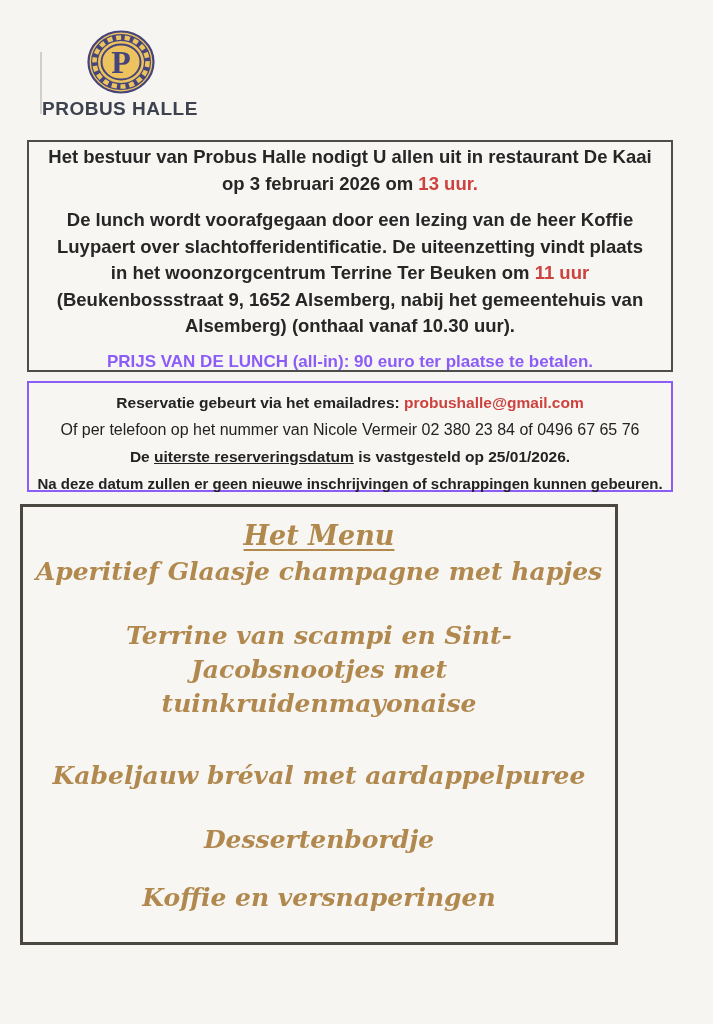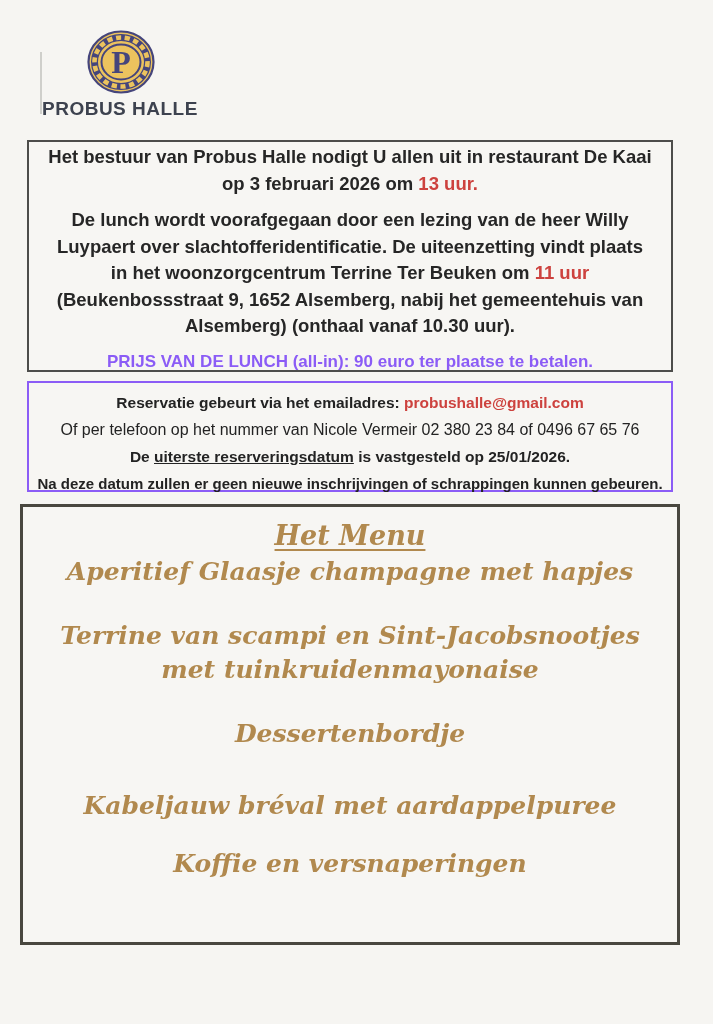--- a/index.html
+++ b/index.html
@@ -10,21 +10,21 @@
   }
   .scan-line{position:absolute;left:40px;top:52px;width:2px;height:62px;background:#cfcfcb;}
   
   .logo-block{position:absolute;left:42px;top:30px;width:180px;}
   .logo-svg{display:block;margin-left:45px;width:68px;height:64px;}
   .brand{margin-top:4px;font-weight:bold;font-size:19px;letter-spacing:.5px;color:#3d424f;}
   
   .box{position:absolute;box-sizing:border-box;background:#f7f6f3;}
   .box1{left:27px;top:140px;width:646px;height:232px;border:2px solid #4d4d4b;text-align:center;padding-top:2px;}
   .box2{left:27px;top:381px;width:646px;height:111px;border:2px solid #8b5cf6;text-align:center;padding-top:6px;}
-  .menu-box{left:20px;top:504px;width:660px;height:441px;border:3px solid #49473f;text-align:center;overflow:hidden;}
+  .menu-box{left:20px;top:504px;width:598px;height:441px;border:3px solid #49473f;text-align:center;overflow:hidden;}
   .nline{font-weight:bold;font-size:18.5px;line-height:26.5px;color:#262626;}
   .gap10{height:10px;}
   .red{color:#cd423e;}
   .price{font-weight:bold;font-size:17px;line-height:20px;margin-top:12px;color:#8b5cf6;}
   .r1{font-weight:bold;font-size:15.5px;line-height:27px;}
   .r2{font-weight:normal;font-size:16px;line-height:27px;}
   .r3{font-weight:bold;font-size:15.5px;line-height:27px;}
   .r4{font-weight:bold;font-size:15px;line-height:27px;}
   .u{text-decoration:underline;}
   
@@ -53,37 +53,37 @@
       <ellipse cx="34" cy="32" rx="19.5" ry="17.5" fill="#ecc35e" stroke="#45457c" stroke-width="2"></ellipse>
       <text x="34" y="43" text-anchor="middle" font-family="Liberation Serif, serif" font-size="32" font-weight="bold" fill="#45457c">P</text>
     </svg>
     <div class="brand">PROBUS HALLE</div>
   </div>
 
   <div class="box box1">
     <div class="nline">Het bestuur van Probus Halle nodigt U allen uit in restaurant De Kaai</div>
     <div class="nline"><span>op 3 februari 2026 om </span><span class="red">13 uur.</span></div>
     <div class="gap10"></div>
-    <div class="nline">De lunch wordt voorafgegaan door een lezing van de heer Willy</div>
+    <div class="nline">De lunch wordt voorafgegaan door een lezing van de heer Koffie</div>
     <div class="nline">Luypaert over slachtofferidentificatie. De uiteenzetting vindt plaats</div>
     <div class="nline"><span>in het woonzorgcentrum Terrine Ter Beuken om </span><span class="red">11 uur</span></div>
     <div class="nline">(Beukenbossstraat 9, 1652 Alsemberg, nabij het gemeentehuis van</div>
     <div class="nline">Alsemberg) (onthaal vanaf 10.30 uur).</div>
     <div class="price">PRIJS VAN DE LUNCH (all-in): 90 euro ter plaatse te betalen.</div>
   </div>
 
   <div class="box box2">
     <div class="r1"><span>Reservatie gebeurt via het emailadres: </span><span class="red">probushalle@gmail.com</span></div>
     <div class="r2">Of per telefoon op het nummer van Nicole Vermeir 02 380 23 84 of 0496 67 65 76</div>
     <div class="r3"><span>De </span><span class="u">uiterste reserveringsdatum</span><span> is vastgesteld op 25/01/2026.</span></div>
     <div class="r4">Na deze datum zullen er geen nieuwe inschrijvingen of schrappingen kunnen gebeuren.</div>
   </div>
 
   <div class="box menu-box">
     <div class="script menu-title">Het Menu</div>
     <div class="script mi mi-0">Aperitief Glaasje champagne met hapjes</div>
     <div class="script mi mi-1">Terrine van scampi en Sint-Jacobsnootjes met tuinkruidenmayonaise</div>
+    <div class="script mi mi-2">Kabeljauw bréval met aardappelpuree</div>
     <div class="script mi mi-3">Dessertenbordje</div>
-    <div class="script mi mi-2">Kabeljauw bréval met aardappelpuree</div>
     <div class="script mi mi-4">Koffie en versnaperingen</div>
   </div>
 
 </div>
 
 </body></html>

